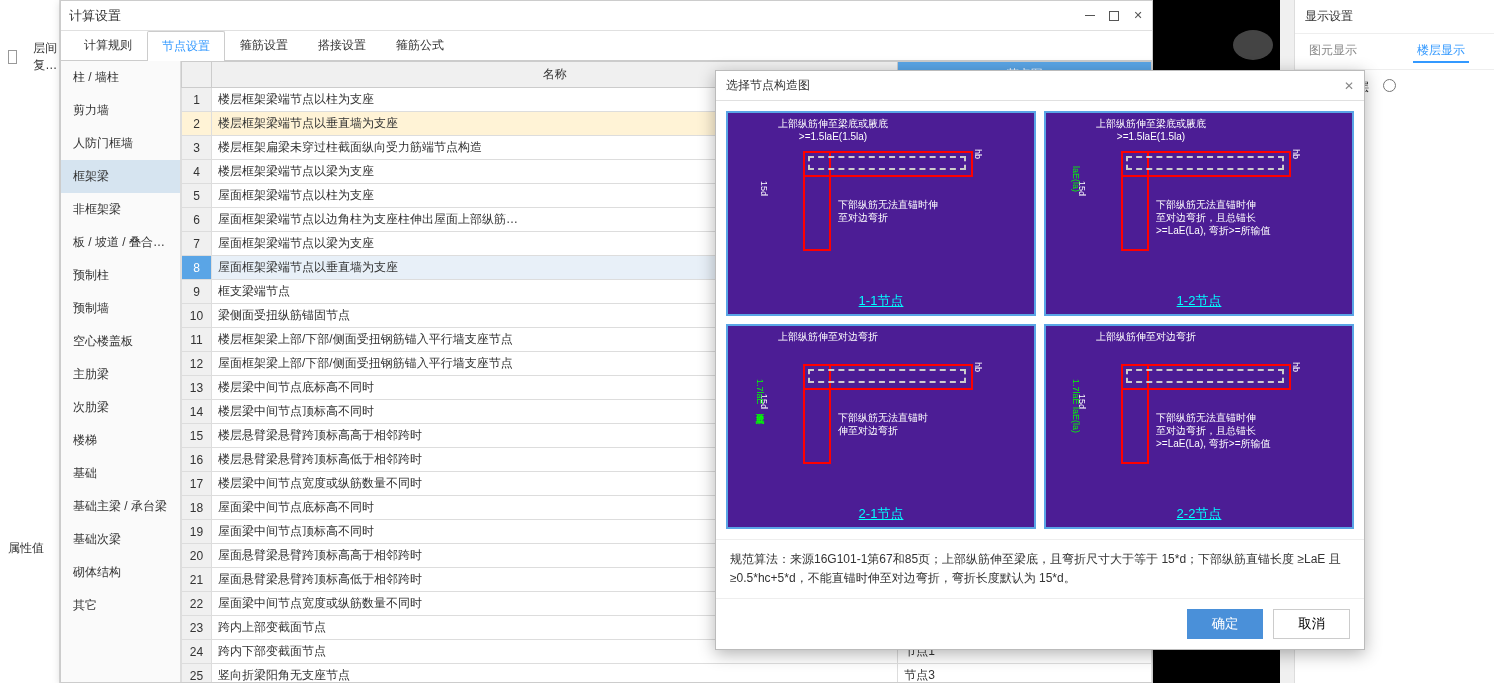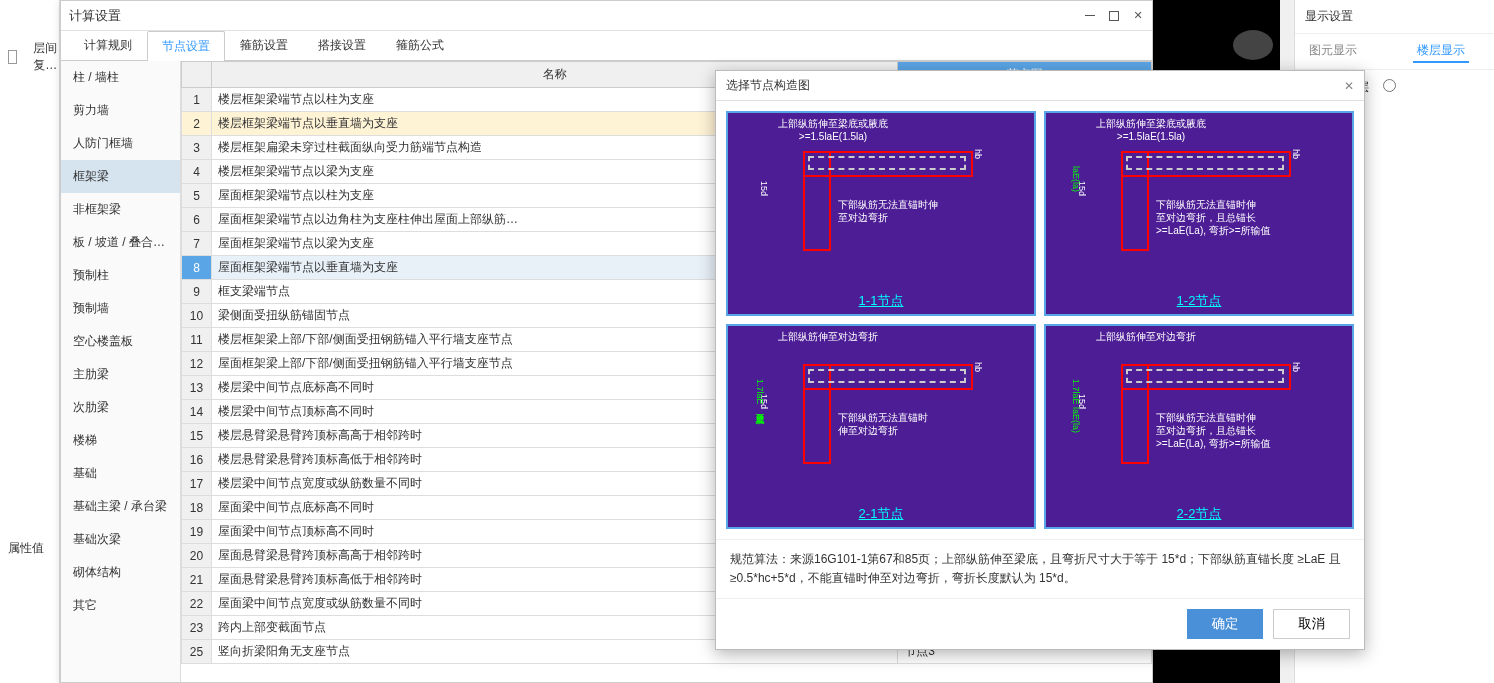--- a/index.html
+++ b/index.html
@@ -269,20 +269,25 @@
               <td class="row-num">22</td>
               <td>屋面梁中间节点宽度或纵筋数量不同时</td>
               <td>中间3-5节点</td>
             </tr>
             <tr>
               <td class="row-num">23</td>
               <td>跨内上部变截面节点</td>
               <td>节点1</td>
             </tr>
             <tr>
+              <td class="row-num">24</td>
+              <td>跨内下部变截面节点</td>
+              <td>节点1</td>
+            </tr>
+            <tr>
               <td class="row-num">25</td>
               <td>竖向折梁阳角无支座节点</td>
               <td>节点3</td>
             </tr>
           </tbody>
       </table>
     </div>
   </div>
 </div>
 

